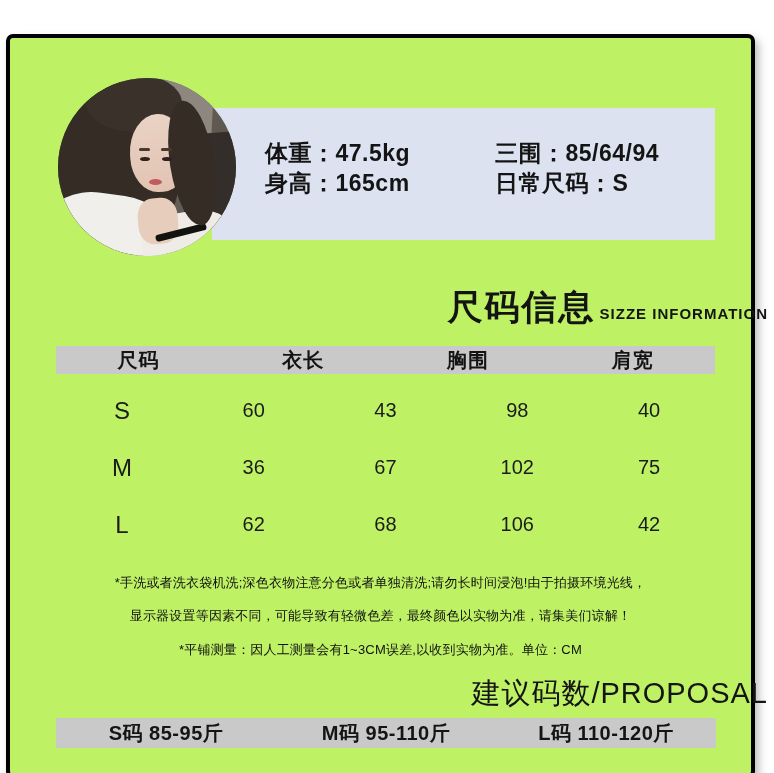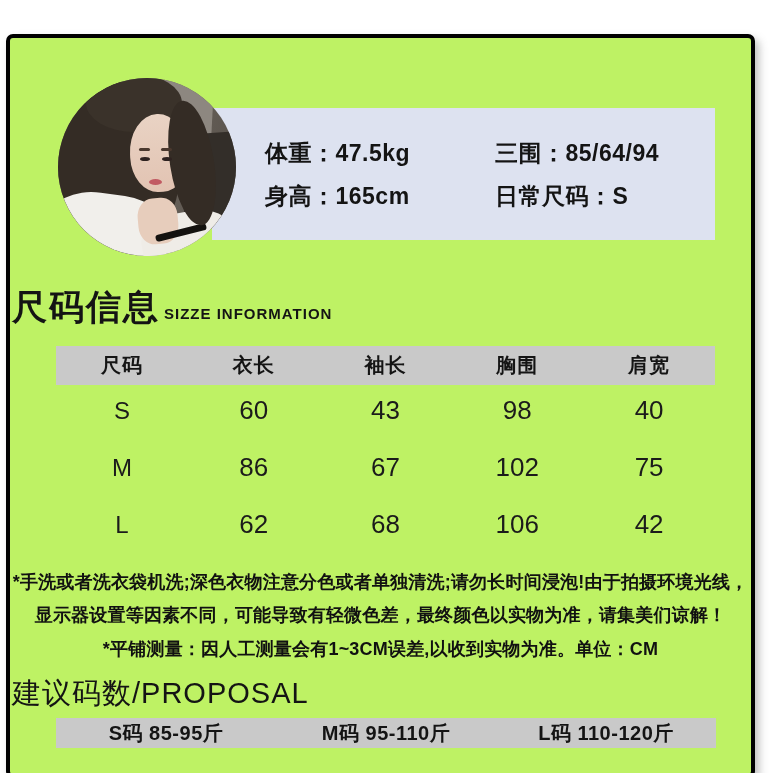--- a/index.html
+++ b/index.html
@@ -15,21 +15,21 @@
     box-sizing:border-box;
     margin-top:22px;
   }
   
   .info-panel{
     position:absolute;left:202px;top:70px;width:503px;height:132px;
     background:#dde2f0;
   }
   .info-cell{position:absolute;font-weight:700;font-size:23px;white-space:nowrap;letter-spacing:0.5px;}
   .cell-r1{top:30px;}
-  .cell-r2{top:73px;}
+  .cell-r2{top:60px;}
   .cell-c1{left:53px;}
   .cell-c2{left:283px;}
   .photo{
     position:absolute;left:48px;top:40px;width:178px;height:178px;
     border-radius:50%;overflow:hidden;
     background:linear-gradient(105deg,#5c564f 0%,#6e675f 45%,#544e48 100%);
   }
   .photo div{position:absolute;}
   .ph-door{left:104px;top:-6px;width:50px;height:100px;background:#8d8780;transform:rotate(3deg);}
   .ph-shelf{left:124px;top:55px;width:64px;height:96px;background:#332e29;transform:rotate(-4deg);}
@@ -39,40 +39,40 @@
   .ph-clothes-r{left:84px;top:134px;width:92px;height:62px;background:#efece7;border-radius:40%;transform:rotate(-10deg);}
   .ph-chest{left:80px;top:120px;width:40px;height:46px;background:#e7cdbc;border-radius:40%;transform:rotate(-5deg);}
   .ph-trim{left:97px;top:151px;width:52px;height:7px;background:#14120f;border-radius:3px;transform:rotate(-14deg);}
   .ph-face{left:72px;top:36px;width:58px;height:78px;background:linear-gradient(#e9d3c4,#e2c3b2);border-radius:50% 50% 46% 46%;transform:rotate(-3deg);}
   .ph-hairfront{left:112px;top:22px;width:44px;height:126px;background:#342c25;border-radius:50%;transform:rotate(-9deg);}
   .ph-brow{width:11px;height:3px;background:#4a382e;border-radius:2px;top:70px;}
   .ph-eye{width:10px;height:4px;background:#2e2220;border-radius:50%;top:79px;}
   .ph-lips{left:91px;top:101px;width:13px;height:6px;background:#c15a62;border-radius:50%;}
   
   .section-title{
-    position:absolute;left:2px;width:100%;text-align:left;white-space:nowrap;
+    position:absolute;left:17px;width:100%;text-align:right;white-space:nowrap;
   }
   .size-title{top:246px;}
   .size-title .cn{font-size:35px;font-weight:900;letter-spacing:2px;}
   .size-title .en{font-size:15px;font-weight:800;letter-spacing:1px;margin-left:4px;}
   .proposal-title{top:636px;font-size:29px;font-weight:400;letter-spacing:1px;}
   
   .table-header{
-    position:absolute;left:46px;top:308px;width:659px;height:39px;
+    position:absolute;left:46px;top:308px;width:659px;height:28px;
     background:#c9c9c9;display:flex;align-items:center;
   }
   .table-header .th{flex:1;text-align:center;font-size:20px;font-weight:700;letter-spacing:1px;}
   .table-body{position:absolute;left:46px;top:344px;width:659px;}
   .trow{display:flex;height:57px;align-items:center;}
-  .trow .td{flex:1;text-align:center;font-size:26px;font-weight:500;color:#1b1b1b;}
+  .trow .td{flex:1;text-align:center;font-size:20px;font-weight:500;color:#1b1b1b;}
   .trow .td.size{font-size:24px;}
   
   .notes{
     position:absolute;left:0;top:528px;width:100%;text-align:center;
-    font-size:18px;font-weight:700;line-height:33.4px;letter-spacing:0.2px;color:#111;
+    font-size:13px;font-weight:400;line-height:33.4px;letter-spacing:0.2px;color:#111;
   }
   
   .proposal-bar{
     position:absolute;left:46px;top:680px;width:660px;height:30px;
     background:#c9c9c9;display:flex;align-items:center;
   }
   .proposal-bar .pcell{flex:1;text-align:center;font-size:20px;font-weight:600;letter-spacing:0.5px;}
 </style>
 </head>
 <body>
@@ -112,35 +112,34 @@
     <div class="ph-lips"></div>
   </div>
 
   <div class="section-title size-title">
     <span class="cn">尺码信息</span><span class="en">SIZZE INFORMATION</span>
   </div>
 
   <div class="table-header">
     <div class="th">尺码</div>
     <div class="th">衣长</div>
-    <div class="th">袖长</div>
     <div class="th">胸围</div>
     <div class="th">肩宽</div>
   </div>
   <div class="table-body">
     <div class="trow">
       <div class="td size">S</div>
       <div class="td">60</div>
       <div class="td">43</div>
       <div class="td">98</div>
       <div class="td">40</div>
     </div>
     <div class="trow">
       <div class="td size">M</div>
-      <div class="td">86</div>
+      <div class="td">36</div>
       <div class="td">67</div>
       <div class="td">102</div>
       <div class="td">75</div>
     </div>
     <div class="trow">
       <div class="td size">L</div>
       <div class="td">62</div>
       <div class="td">68</div>
       <div class="td">106</div>
       <div class="td">42</div>

